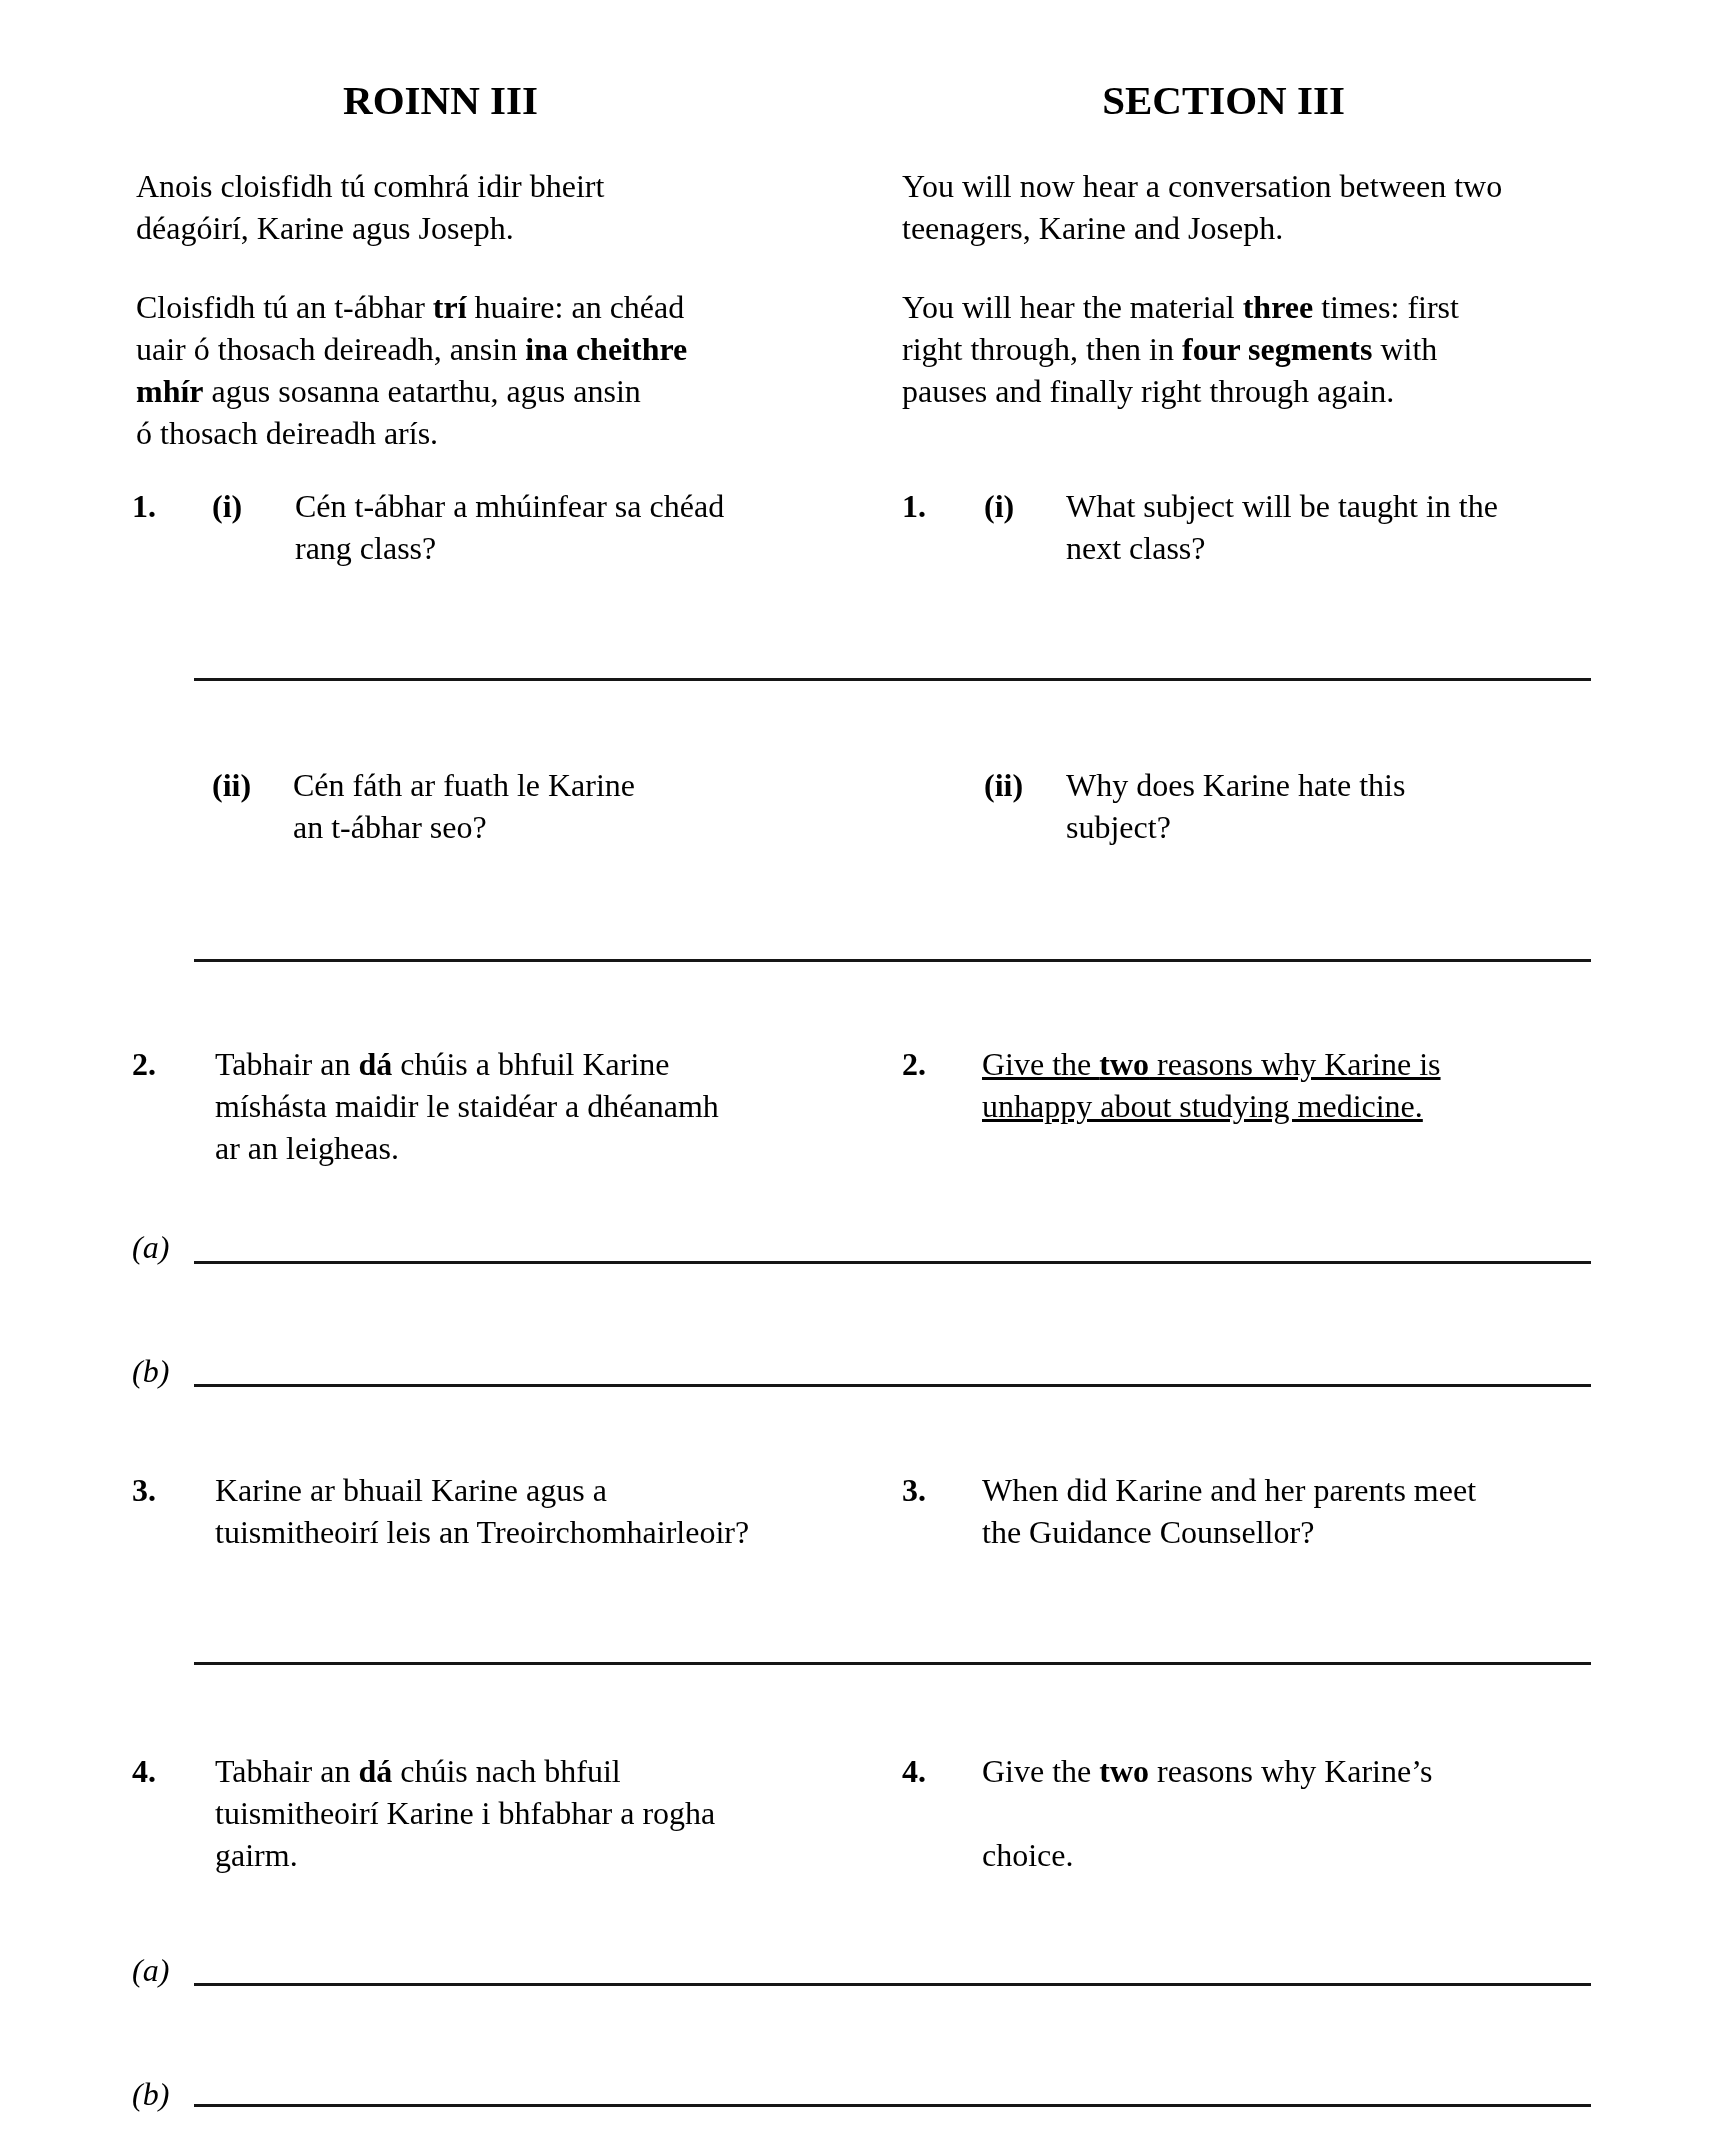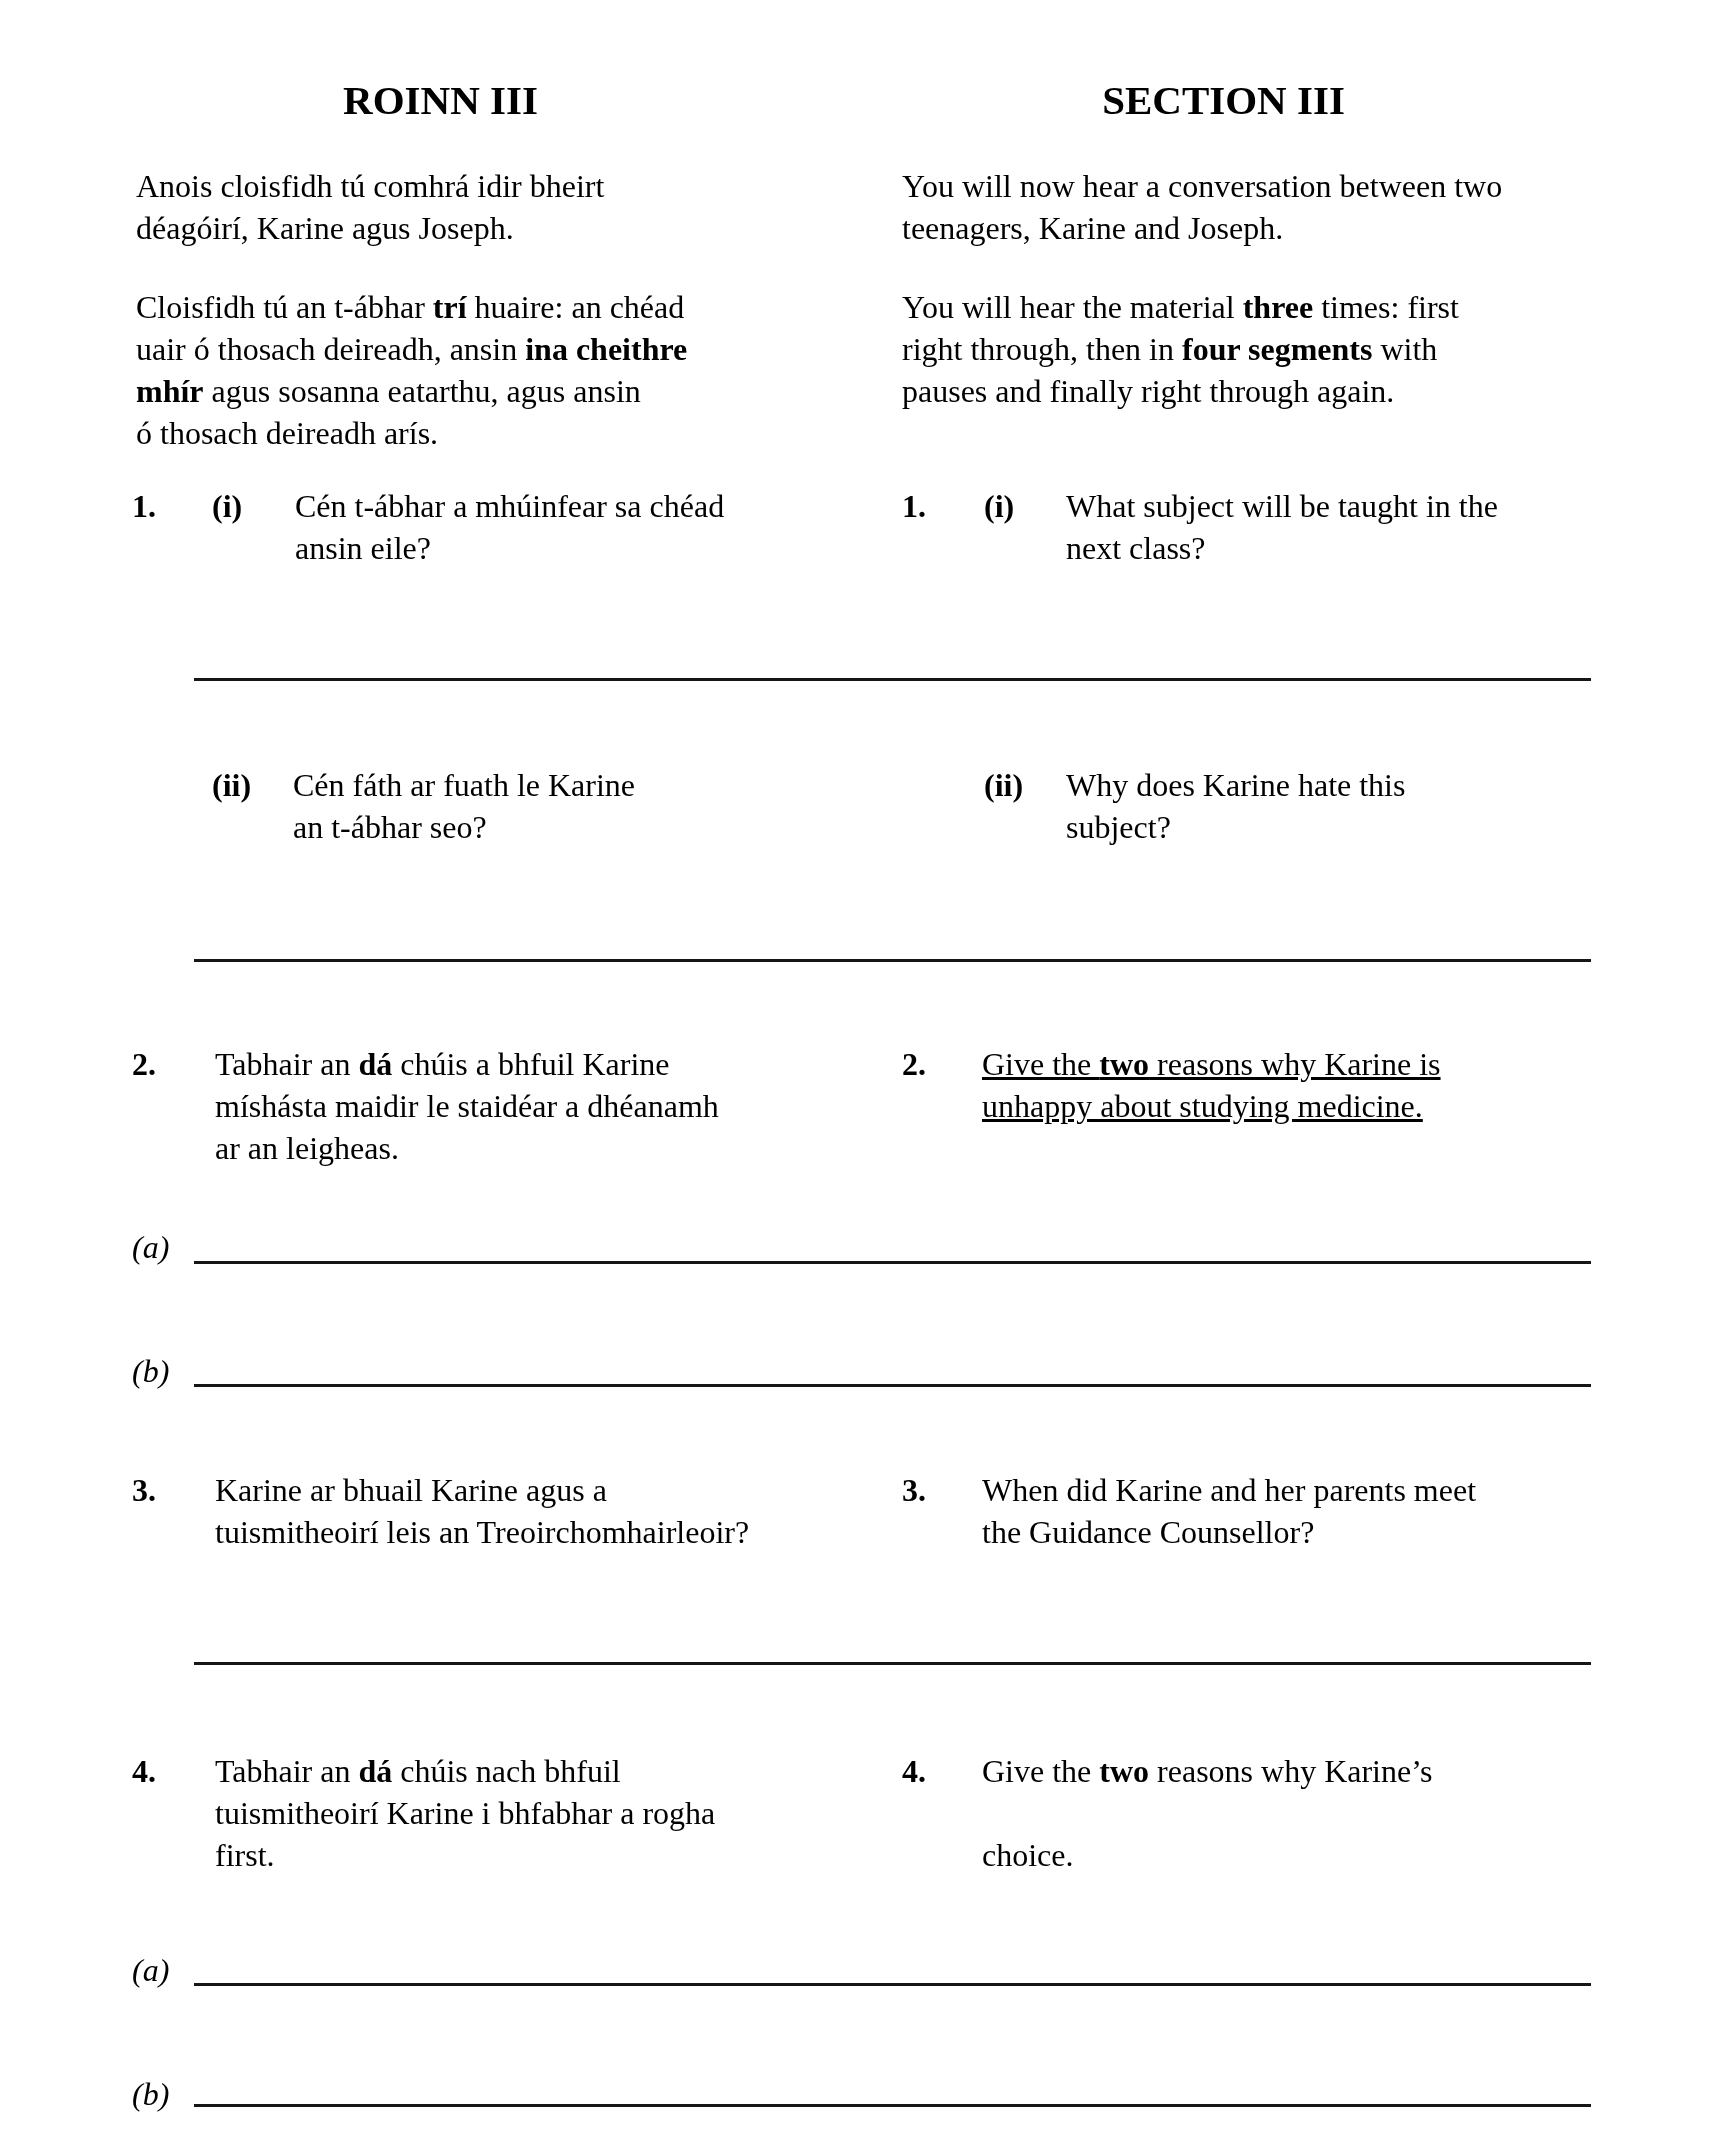--- a/index.html
+++ b/index.html
@@ -49,21 +49,21 @@
   <div class="heading" style="left:1006px; top:79px;">SECTION III</div>
 
   <div class="block" style="left:136px; top:165px;"><span>Anois cloisfidh tú comhrá idir bheirt</span><br><span>déagóirí, Karine agus Joseph.</span></div>
   <div class="block" style="left:902px; top:165px;"><span>You will now hear a conversation between two</span><br><span>teenagers, Karine and Joseph.</span></div>
 
   <div class="block" style="left:136px; top:286px;"><span>Cloisfidh tú an t-ábhar </span><span style="font-weight: bold;">trí</span><span> huaire: an chéad</span><br><span>uair ó thosach deireadh, ansin </span><span style="font-weight: bold;">ina cheithre</span><br><span style="font-weight: bold;">mhír</span><span> agus sosanna eatarthu, agus ansin</span><br><span>ó thosach deireadh arís.</span></div>
   <div class="block" style="left:902px; top:286px;"><span>You will hear the material </span><span style="font-weight: bold;">three</span><span> times: first</span><br><span>right through, then in </span><span style="font-weight: bold;">four segments</span><span> with</span><br><span>pauses and finally right through again.</span></div>
 
   <div class="block num" style="left:132px; top:485px;">1.</div>
   <div class="block sublabel" style="left:212px; top:485px;">(i)</div>
-  <div class="block" style="left:295px; top:485px;"><span>Cén t-ábhar a mhúinfear sa chéad</span><br><span>ansin eile?</span></div>
+  <div class="block" style="left:295px; top:485px;"><span>Cén t-ábhar a mhúinfear sa chéad</span><br><span>rang class?</span></div>
 
   <div class="block num" style="left:902px; top:485px;">1.</div>
   <div class="block sublabel" style="left:984px; top:485px;">(i)</div>
   <div class="block" style="left:1066px; top:485px;"><span>What subject will be taught in the</span><br><span>next class?</span></div>
 
   <div class="aline" style="top:678px;"></div>
 
   <div class="block sublabel" style="left:212px; top:764px;">(ii)</div>
   <div class="block" style="left:293px; top:764px;"><span>Cén fáth ar fuath le Karine</span><br><span>an t-ábhar seo?</span></div>
 
@@ -86,21 +86,21 @@
 
   <div class="block num" style="left:132px; top:1469px;">3.</div>
   <div class="block" style="left:215px; top:1469px;"><span>Karine ar bhuail Karine agus a</span><br><span>tuismitheoirí leis an Treoirchomhairleoir?</span></div>
 
   <div class="block num" style="left:902px; top:1469px;">3.</div>
   <div class="block" style="left:982px; top:1469px;"><span>When did Karine and her parents meet</span><br><span>the Guidance Counsellor?</span></div>
 
   <div class="aline" style="top:1662px;"></div>
 
   <div class="block num" style="left:132px; top:1750px;">4.</div>
-  <div class="block" style="left:215px; top:1750px;"><span>Tabhair an </span><span style="font-weight: bold;">dá</span><span> chúis nach bhfuil</span><br><span>tuismitheoirí Karine i bhfabhar a rogha</span><br><span>first.</span></div>
+  <div class="block" style="left:215px; top:1750px;"><span>Tabhair an </span><span style="font-weight: bold;">dá</span><span> chúis nach bhfuil</span><br><span>tuismitheoirí Karine i bhfabhar a rogha</span><br><span>gairm.</span></div>
 
   <div class="block num" style="left:902px; top:1750px;">4.</div>
   <div class="block" style="left:982px; top:1750px;"><span>Give the </span><span style="font-weight: bold;">two</span><span> reasons why Karine’s</span><br><br><span>choice.</span></div>
 
   <div class="block alabel" style="left:132px; top:1949px;">(a)</div>
   <div class="aline" style="top:1983px;"></div>
 
   <div class="block alabel" style="left:132px; top:2073px;">(b)</div>
   <div class="aline" style="top:2104px;"></div>
 

